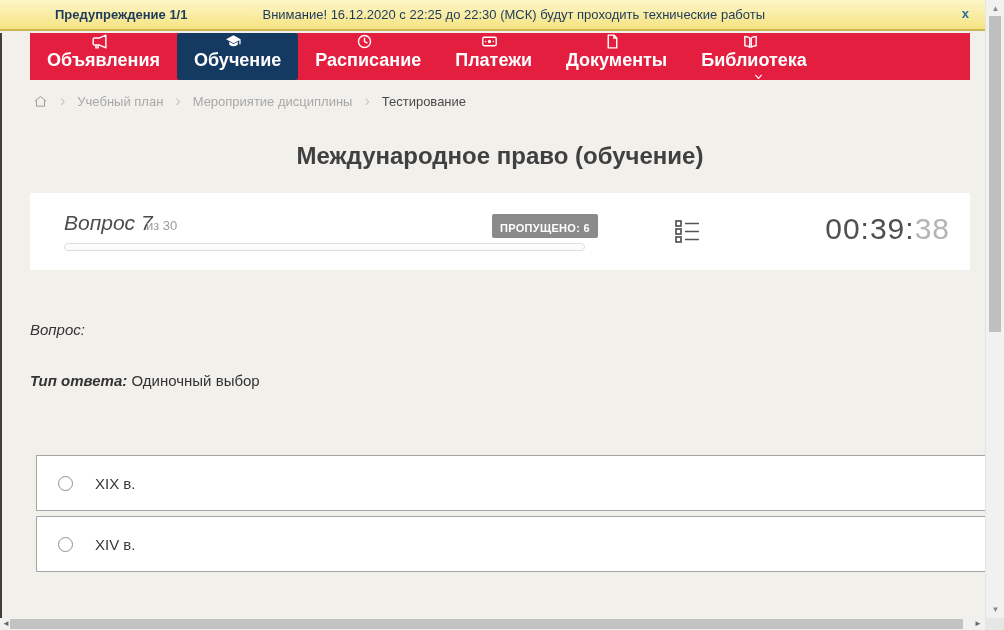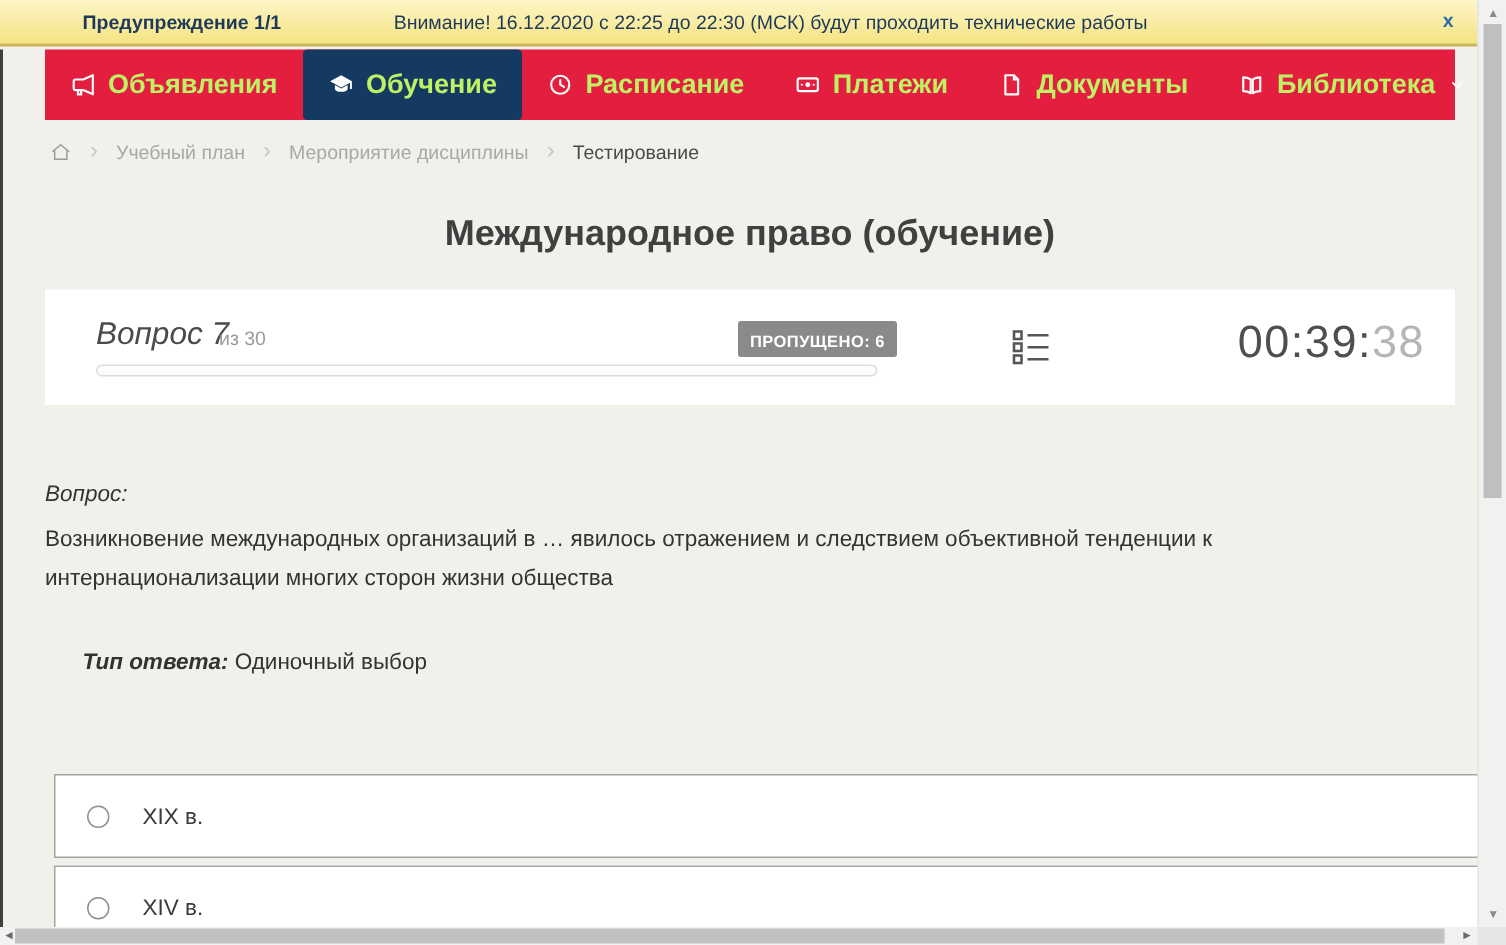--- a/index.html
+++ b/index.html
@@ -11,22 +11,22 @@
     background:linear-gradient(#fdf6c8,#f5e382); border-bottom:2px solid #ccb755;
     display:flex; align-items:center; z-index:5; }
   .warn-label { margin-left:55px; font-weight:bold; font-size:13px; color:#1e3a5a; white-space:nowrap; }
   .warn-msg { margin-left:75px; font-size:13px; color:#1e3a5a; white-space:nowrap; }
   .warn-close { position:absolute; right:16px; top:6px; color:#2b6ca3; font-weight:bold; font-size:13px; cursor:pointer; }
 
   .content { position:absolute; left:30px; top:33px; width:940px; }
 
   
   .main-nav { height:47px; background:#e31e3f; display:flex; align-items:stretch; }
-  .nav-item { display:flex; align-items:center; padding:0 17px; color:#bef264; font-weight:bold;
-    font-size:18px; cursor:pointer; white-space:nowrap; }
+  .nav-item { display:flex; align-items:center; padding:0 17px; color:#ffffff; font-weight:bold;
+    font-size:18px; cursor:pointer; white-space:nowrap;flex-direction:column; }
   .nav-item.active { background:#153a61; border-radius:3px; }
   .nav-ic { display:inline-flex; margin-right:8px; }
   .nav-ic svg { width:17px; height:17px; }
   .chev { display:inline-flex; margin-left:9px; }
   .chev svg { width:11px; height:11px; }
 
   
   .breadcrumb { margin-top:12px; display:flex; align-items:center; font-size:13px; color:#a8a8a8; height:18px; }
   .bc-home { display:inline-flex; cursor:pointer; margin-left:3px; }
   .bc-home svg { width:15px; height:15px; }
@@ -48,21 +48,21 @@
   .timer { position:absolute; right:20px; top:19px; font-size:30px; color:#4f4f4f; letter-spacing:1px; }
   .timer .sec { color:#b5b5b5; }
   .progress { position:absolute; left:34px; top:50px; width:521px; height:8px;
     border:1px solid #ddd; border-radius:4px; background:#fcfcfa; overflow:hidden; }
   .progress-fill { height:100%; background:#e31e3f; width:0; }
 
   
   .question-block { margin-top:51px; font-size:15px; color:#333; }
   .q-label { font-weight:normal; font-style:italic; }
   .q-text { margin-top:9px; line-height:26px; width:912px; }
-  .q-type { margin-top:34px;margin-left:25px; }
+  .q-type { margin-top:34px; }
   .q-type-label { font-weight:bold; font-style:italic; }
 
   .option { margin-left:6px; margin-top:5px; width:964px; height:56px; border:1px solid #a5a5a5;
     background:#fff; display:flex; align-items:center; cursor:pointer; }
   .option.first { margin-top:66px; }
   .radio { width:15px; height:15px; border:1px solid #8f8f8f; border-radius:50%; margin-left:21px; background:#fff; flex:none; }
   .opt-label { margin-left:22px; font-size:15px; color:#3a3a3a; }
 
   
   .left-strip { position:absolute; left:0; top:33px; width:2px; height:585px; background:#3f3f3f; z-index:6; }
@@ -184,21 +184,20 @@
           </svg>
       </span>
       <span class="timer"><span>00:39:</span><span class="sec">38</span></span>
       <div class="progress">
         <div class="progress-fill" style="width: 0%;"></div>
       </div>
     </div>
 
     <div class="question-block">
       <p class="q-label">Вопрос:</p>
-      <p class="q-text">Возникновение международных организаций в … явилось отражением и следствием объективной тенденции к интернационализации многих сторон жизни общества</p>
       <p class="q-type"><span class="q-type-label">Тип ответа:</span> <span>Одиночный выбор</span></p>
 
       <div class="option first">
         <span class="radio"></span>
         <span class="opt-label">XIX в.</span>
       </div>
       <div class="option">
         <span class="radio"></span>
         <span class="opt-label">XIV в.</span>
       </div>

